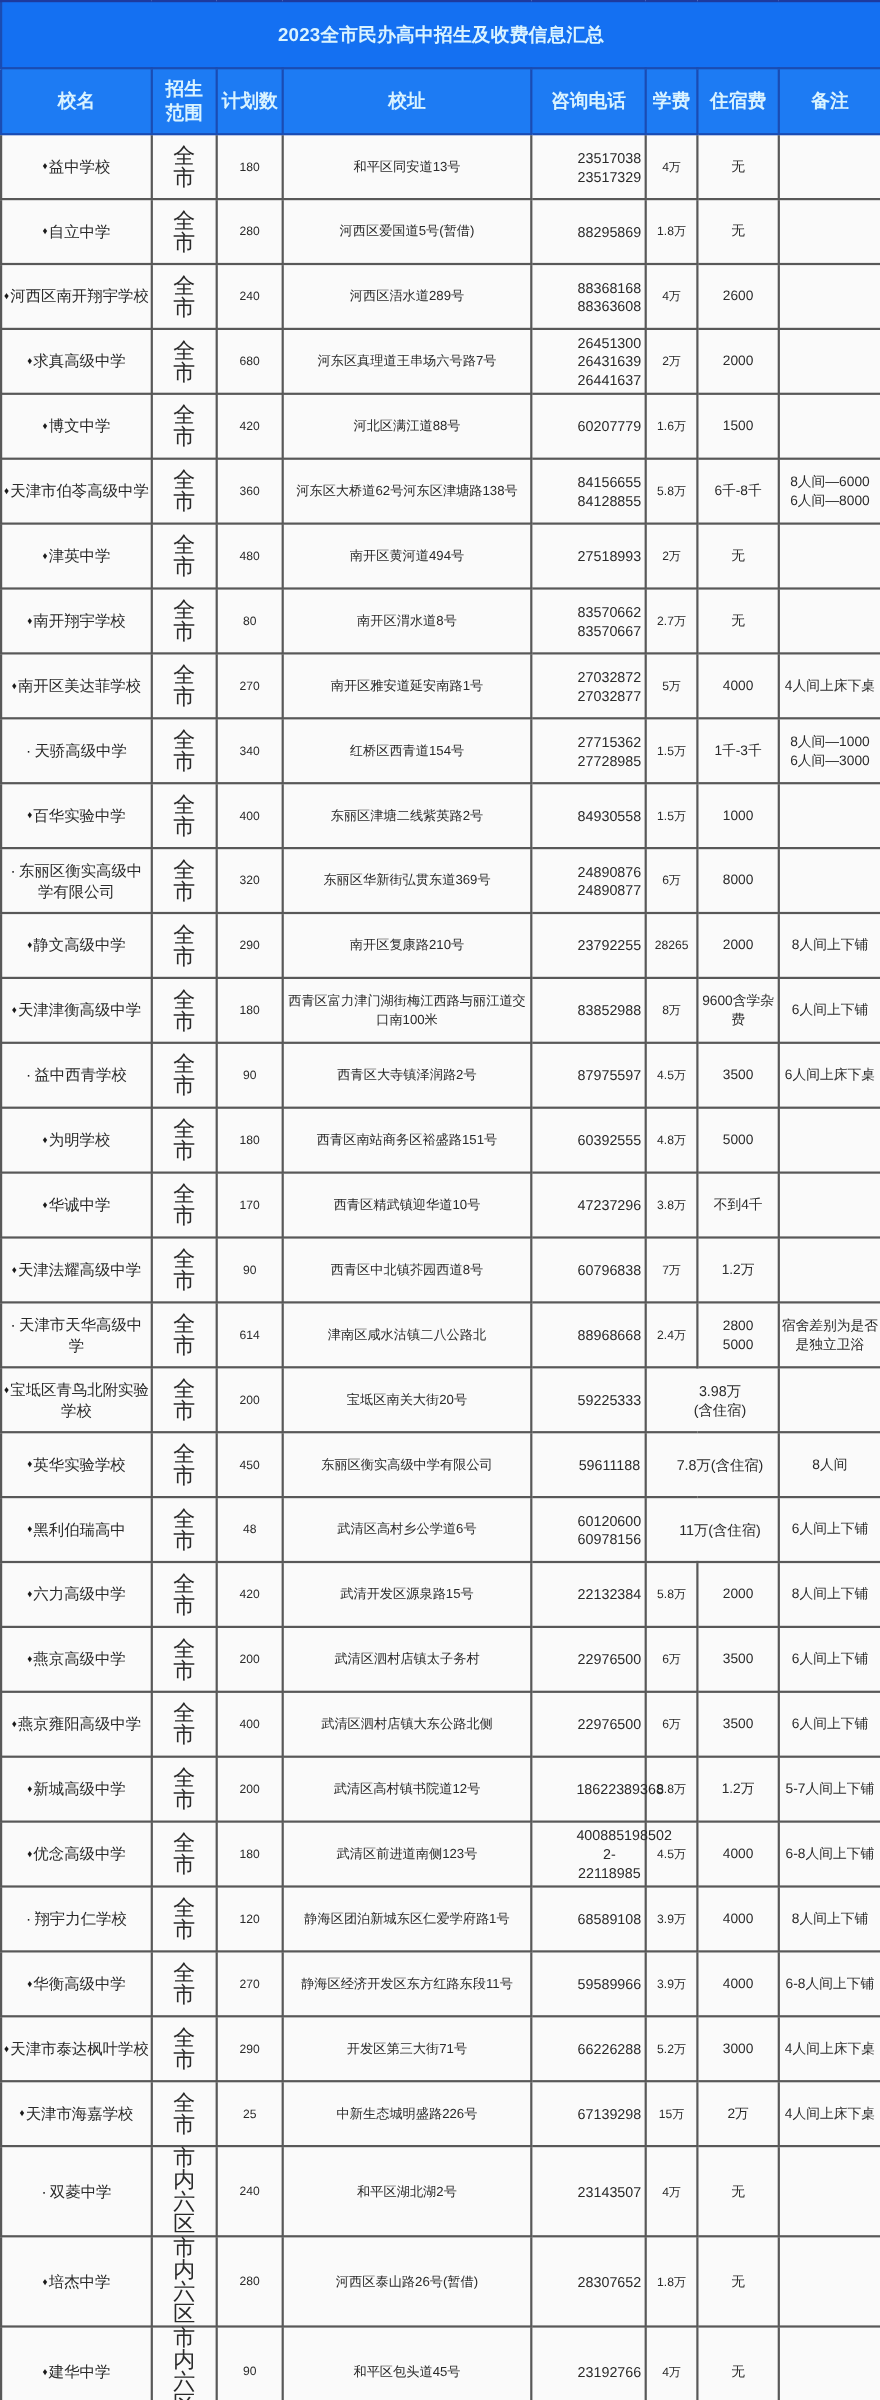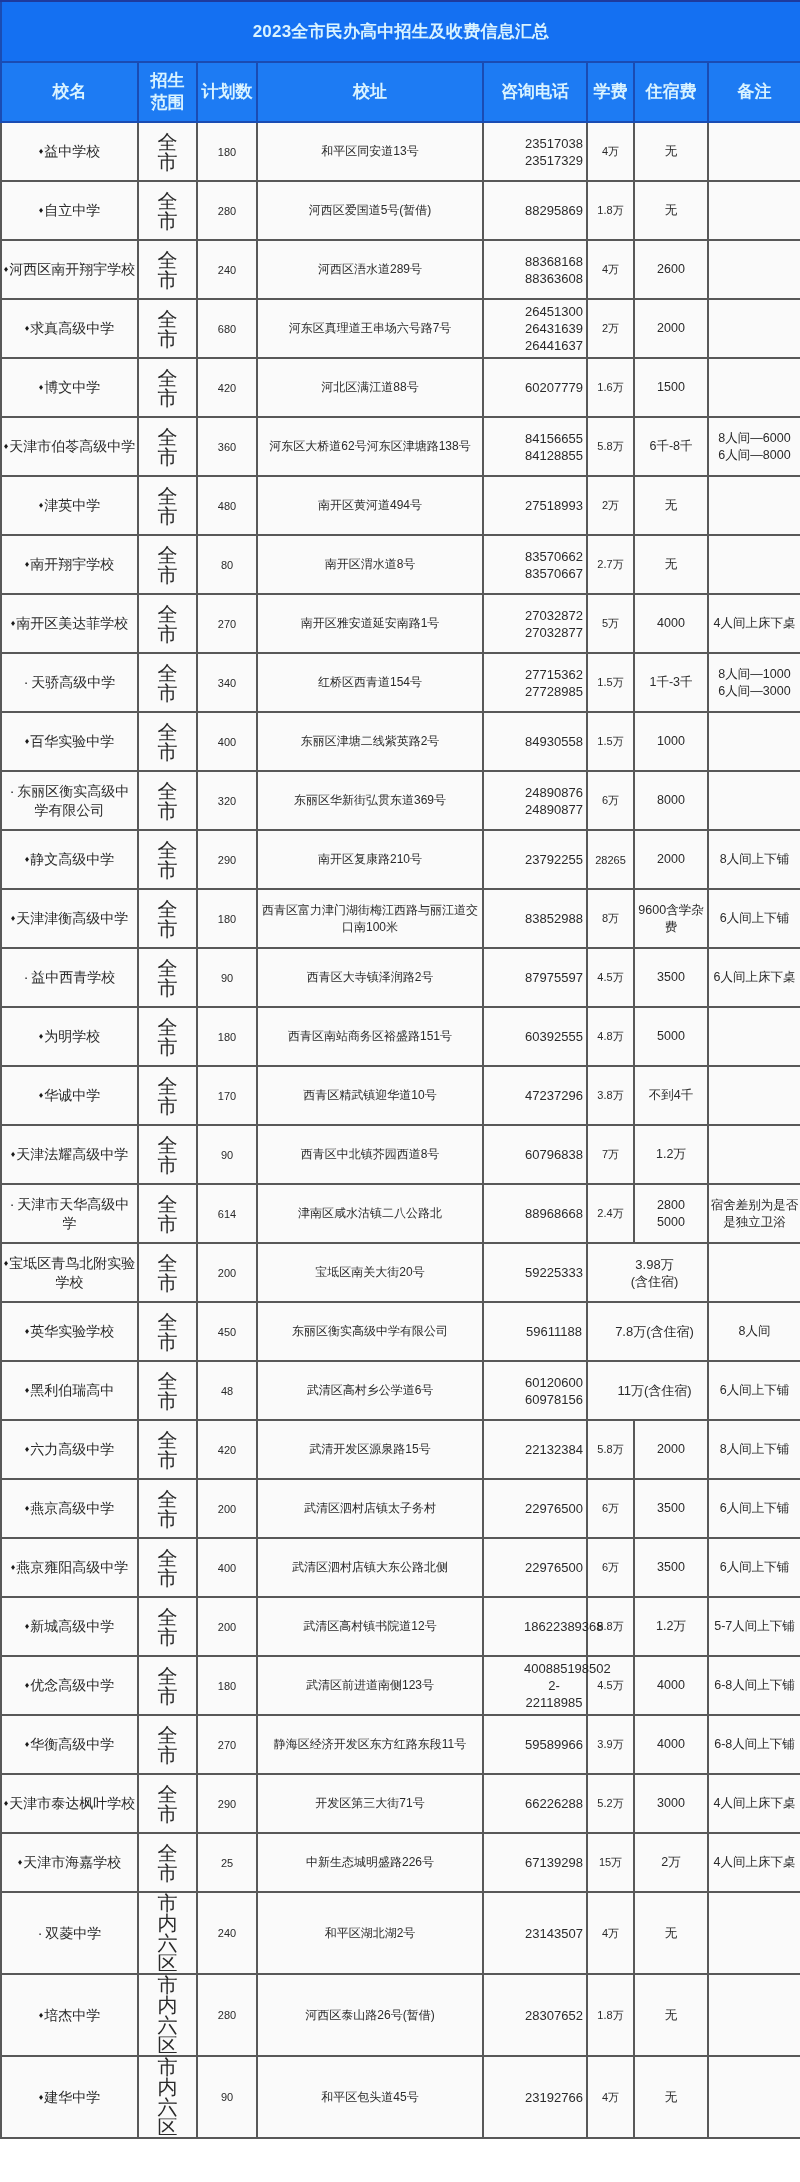--- a/index.html
+++ b/index.html
@@ -509,20 +509,36 @@
         </td>
         <td class="c-tuition">4.5万</td>
         <td class="c-boarding">
           <span class="line">4000</span>
         </td>
         <td class="c-note">
           <span class="line">6-8人间上下铺</span>
         </td>
       </tr>
       <tr class="row">
+        <td class="c-name"><span class="marker dot">·</span><span class="name-text">翔宇力仁学校</span></td>
+        <td class="c-scope">全市</td>
+        <td class="c-quota">120</td>
+        <td class="c-address">静海区团泊新城东区仁爱学府路1号</td>
+        <td class="c-phone">
+          <span class="line">68589108</span>
+        </td>
+        <td class="c-tuition">3.9万</td>
+        <td class="c-boarding">
+          <span class="line">4000</span>
+        </td>
+        <td class="c-note">
+          <span class="line">8人间上下铺</span>
+        </td>
+      </tr>
+      <tr class="row">
         <td class="c-name"><span class="marker diamond">♦</span><span class="name-text">华衡高级中学</span></td>
         <td class="c-scope">全市</td>
         <td class="c-quota">270</td>
         <td class="c-address">静海区经济开发区东方红路东段11号</td>
         <td class="c-phone">
           <span class="line">59589966</span>
         </td>
         <td class="c-tuition">3.9万</td>
         <td class="c-boarding">
           <span class="line">4000</span>

